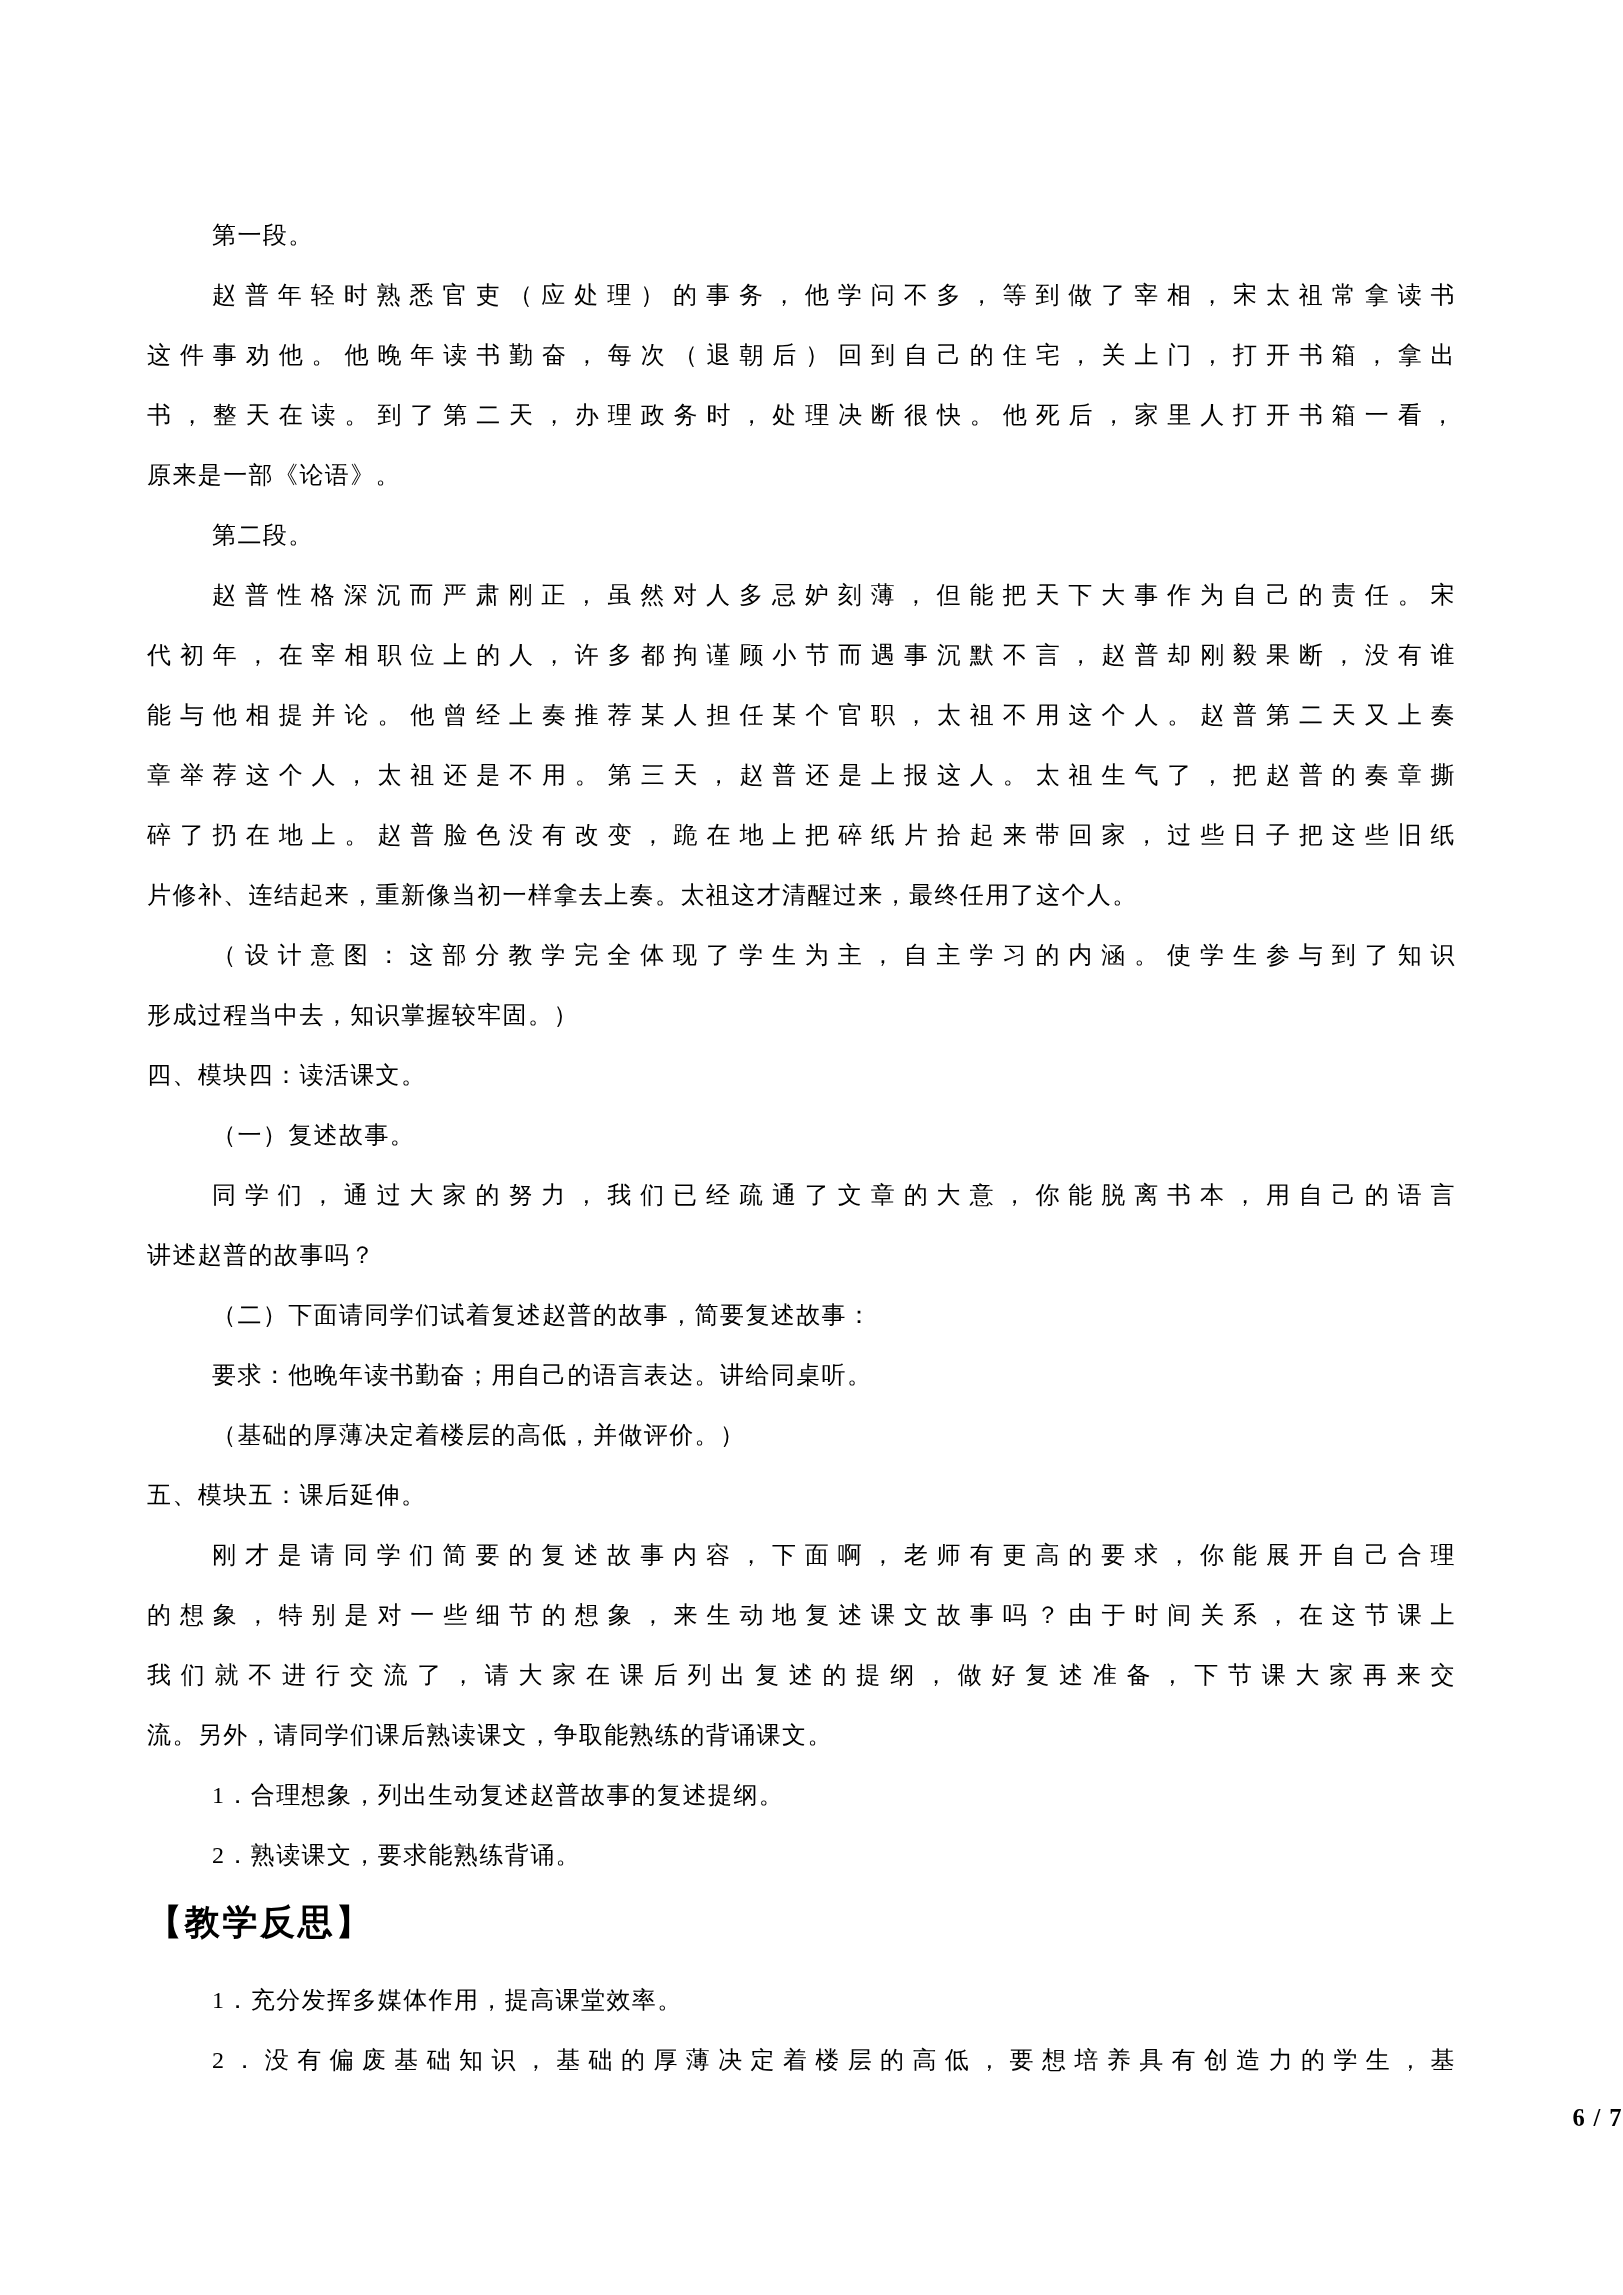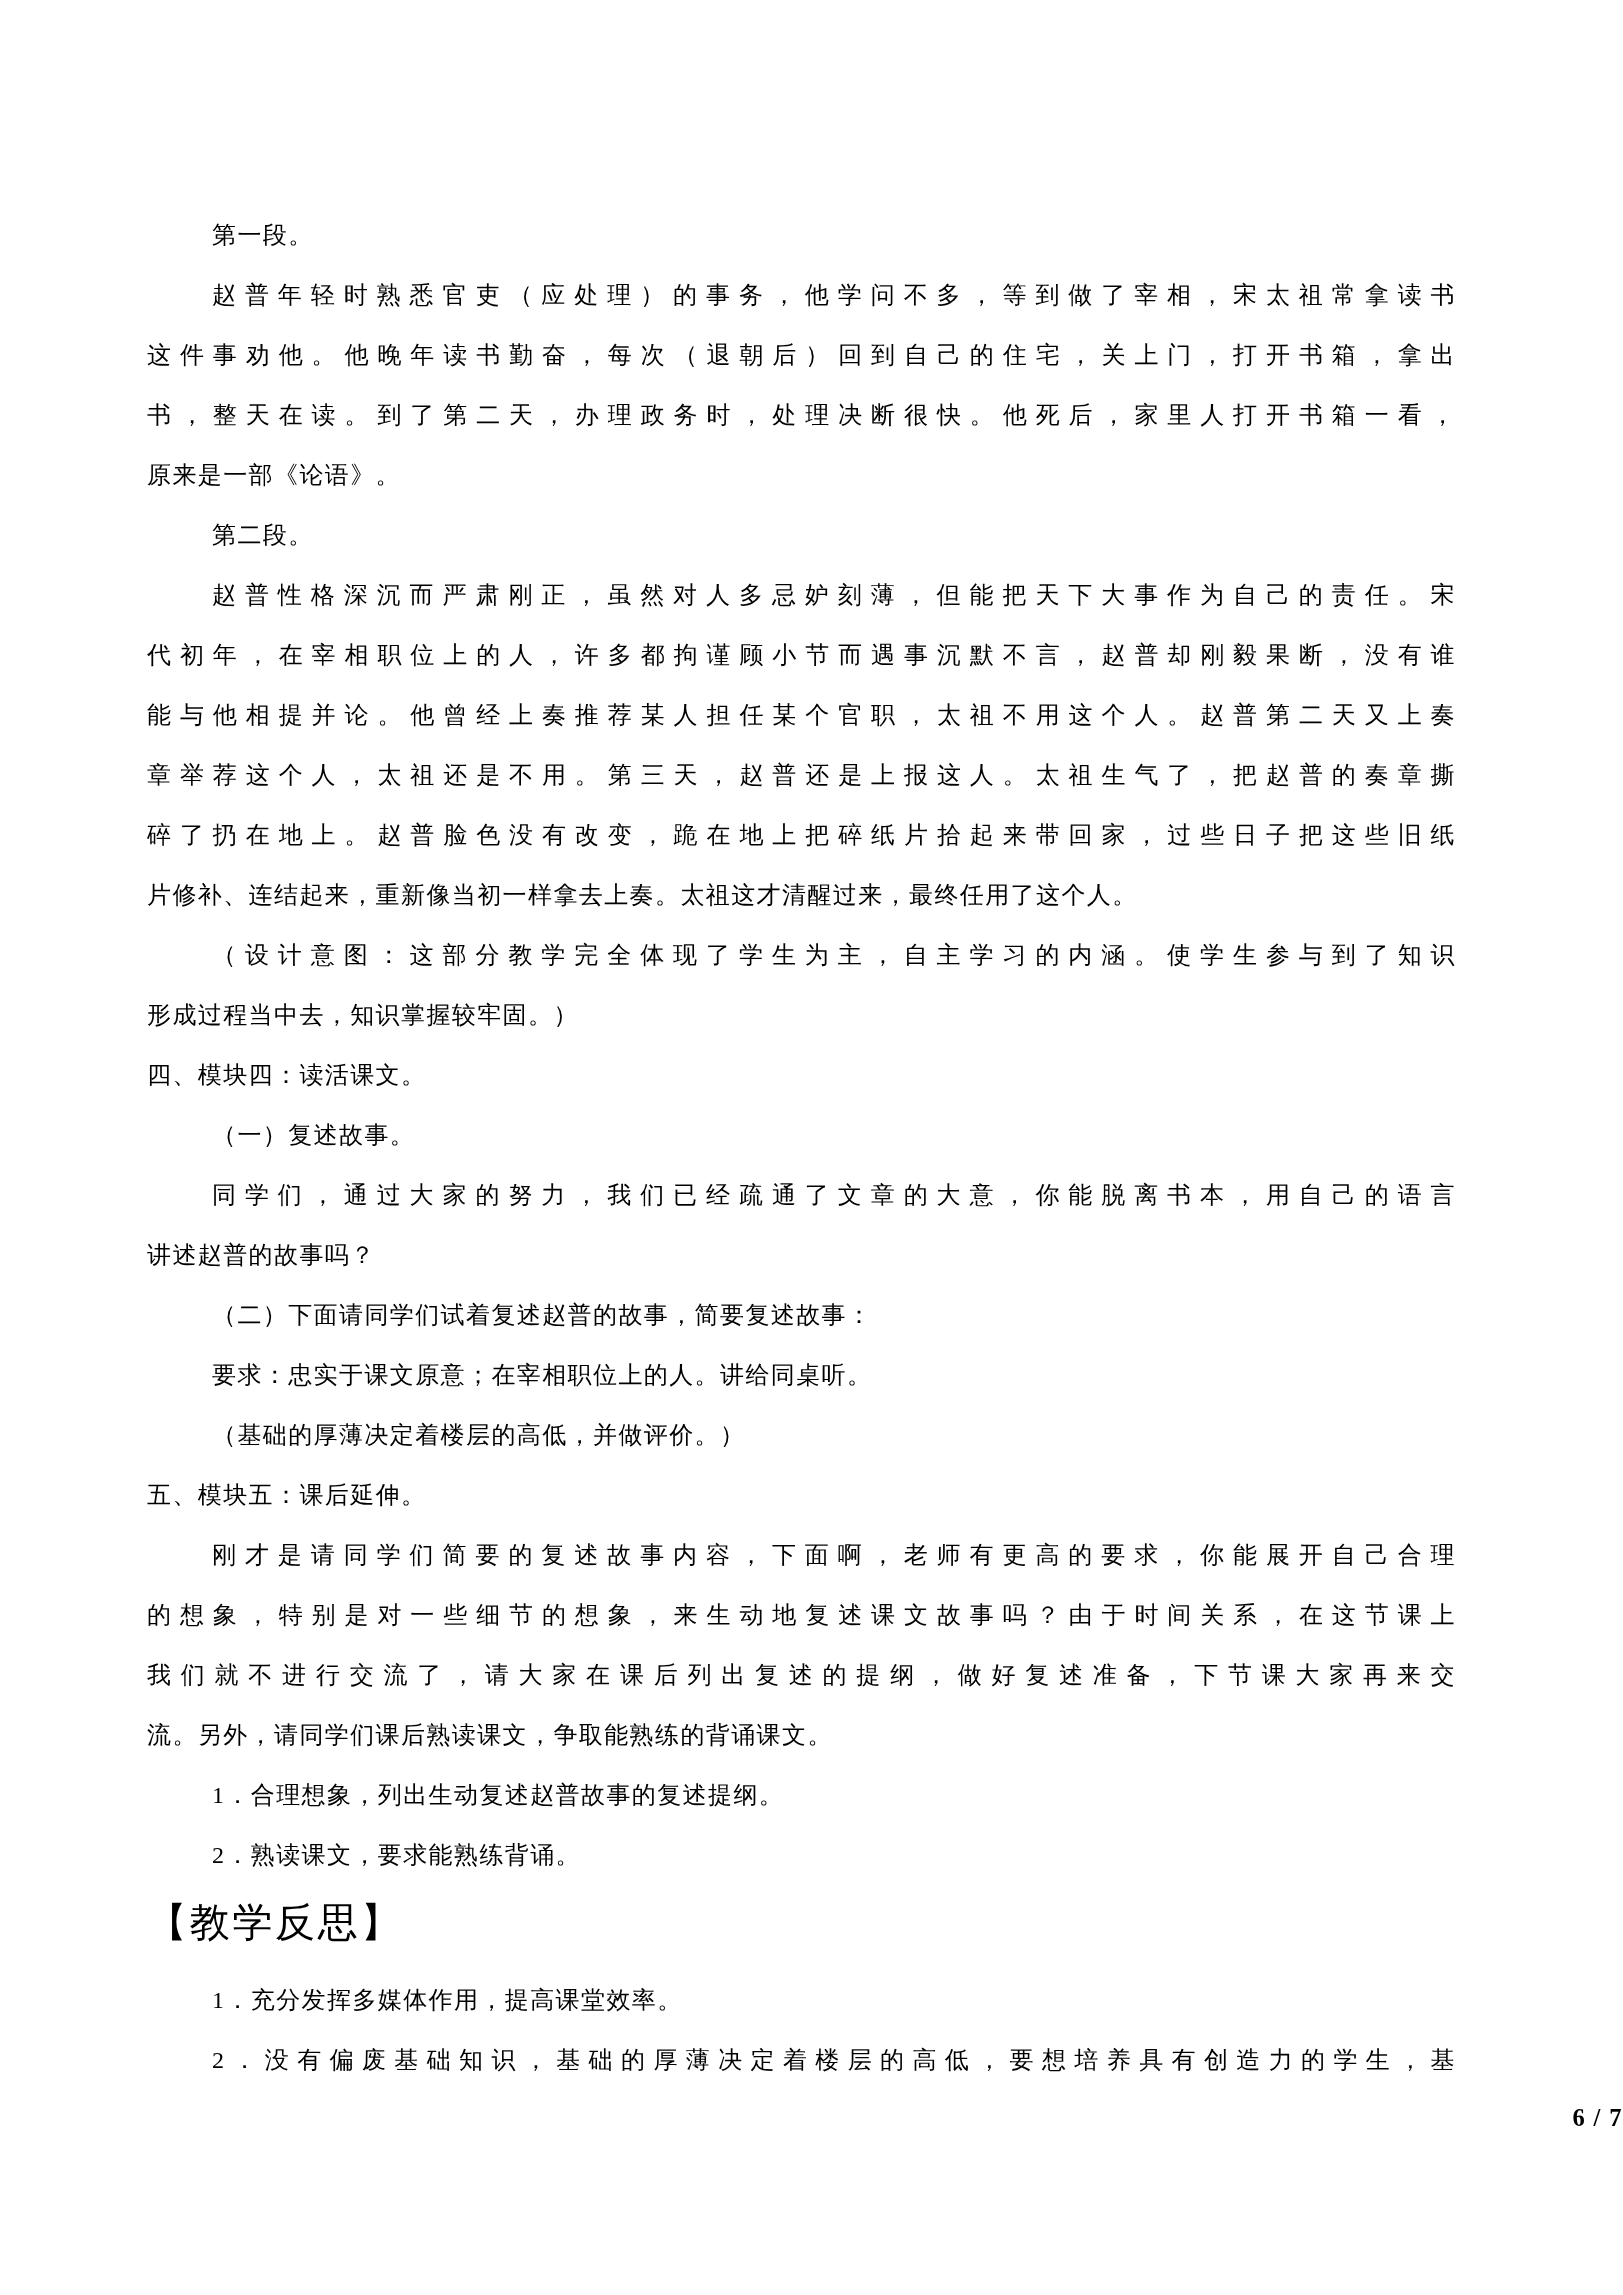--- a/index.html
+++ b/index.html
@@ -30,22 +30,22 @@
     overflow: hidden;
   }
   .line.indent {
     text-indent: 65px;
   }
   .line.fill {
     text-align: justify;
     text-align-last: justify;
   }
   .line.heading {
-    font-weight: 400;
-    font-size: 40px;
+    font-weight: 700;
+    font-size: 35px;
     letter-spacing: 2.7px;
     margin-top: 8.2px;
     margin-bottom: 16.4px;
     height: 60px;
     line-height: 60px;
   }
   .footer {
     position: absolute;
     left: 0;
     top: 2104px;
@@ -73,21 +73,21 @@
       <div class="line fill">章举荐这个人，太祖还是不用。第三天，赵普还是上报这人。太祖生气了，把赵普的奏章撕</div>
       <div class="line fill">碎了扔在地上。赵普脸色没有改变，跪在地上把碎纸片拾起来带回家，过些日子把这些旧纸</div>
       <div class="line">片修补、连结起来，重新像当初一样拿去上奏。太祖这才清醒过来，最终任用了这个人。</div>
       <div class="line indent fill">（设计意图：这部分教学完全体现了学生为主，自主学习的内涵。使学生参与到了知识</div>
       <div class="line">形成过程当中去，知识掌握较牢固。）</div>
       <div class="line">四、模块四：读活课文。</div>
       <div class="line indent">（一）复述故事。</div>
       <div class="line indent fill">同学们，通过大家的努力，我们已经疏通了文章的大意，你能脱离书本，用自己的语言</div>
       <div class="line">讲述赵普的故事吗？</div>
       <div class="line indent">（二）下面请同学们试着复述赵普的故事，简要复述故事：</div>
-      <div class="line indent">要求：忠实于课文原意；在宰相职位上的人。讲给同桌听。</div>
+      <div class="line indent">要求：他晚年读书勤奋；用自己的语言表达。讲给同桌听。</div>
       <div class="line indent">（基础的厚薄决定着楼层的高低，并做评价。）</div>
       <div class="line">五、模块五：课后延伸。</div>
       <div class="line indent fill">刚才是请同学们简要的复述故事内容，下面啊，老师有更高的要求，你能展开自己合理</div>
       <div class="line fill">的想象，特别是对一些细节的想象，来生动地复述课文故事吗？由于时间关系，在这节课上</div>
       <div class="line fill">我们就不进行交流了，请大家在课后列出复述的提纲，做好复述准备，下节课大家再来交</div>
       <div class="line">流。另外，请同学们课后熟读课文，争取能熟练的背诵课文。</div>
       <div class="line indent">1．合理想象，列出生动复述赵普故事的复述提纲。</div>
       <div class="line indent">2．熟读课文，要求能熟练背诵。</div>
       <div class="line heading">【教学反思】</div>
       <div class="line indent">1．充分发挥多媒体作用，提高课堂效率。</div>

